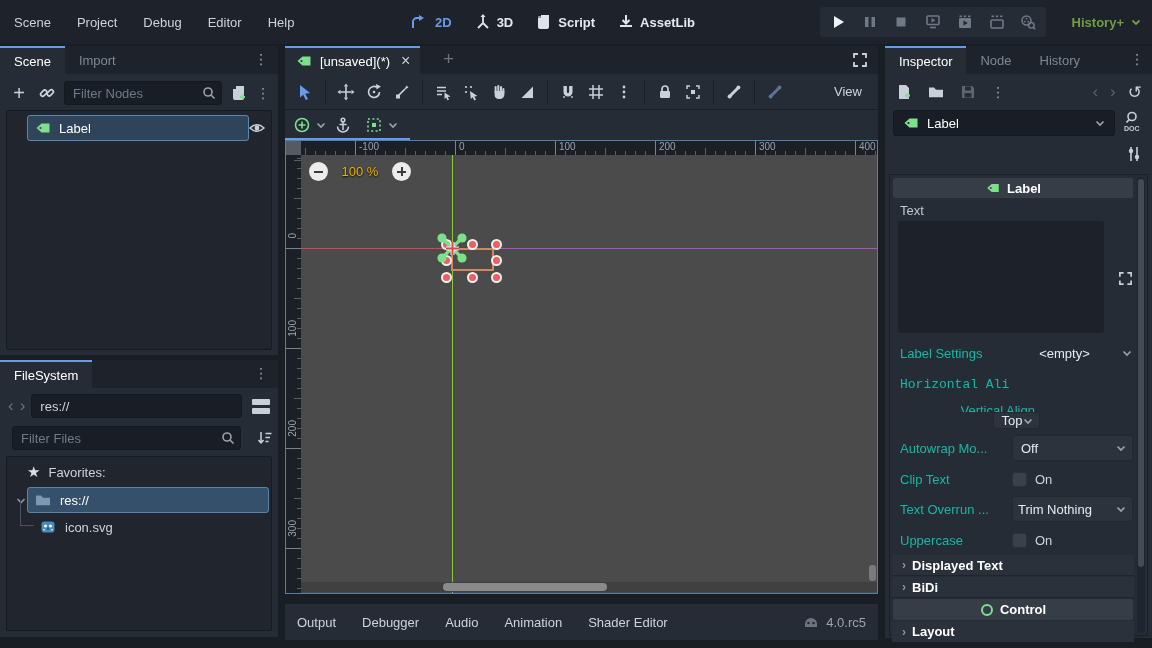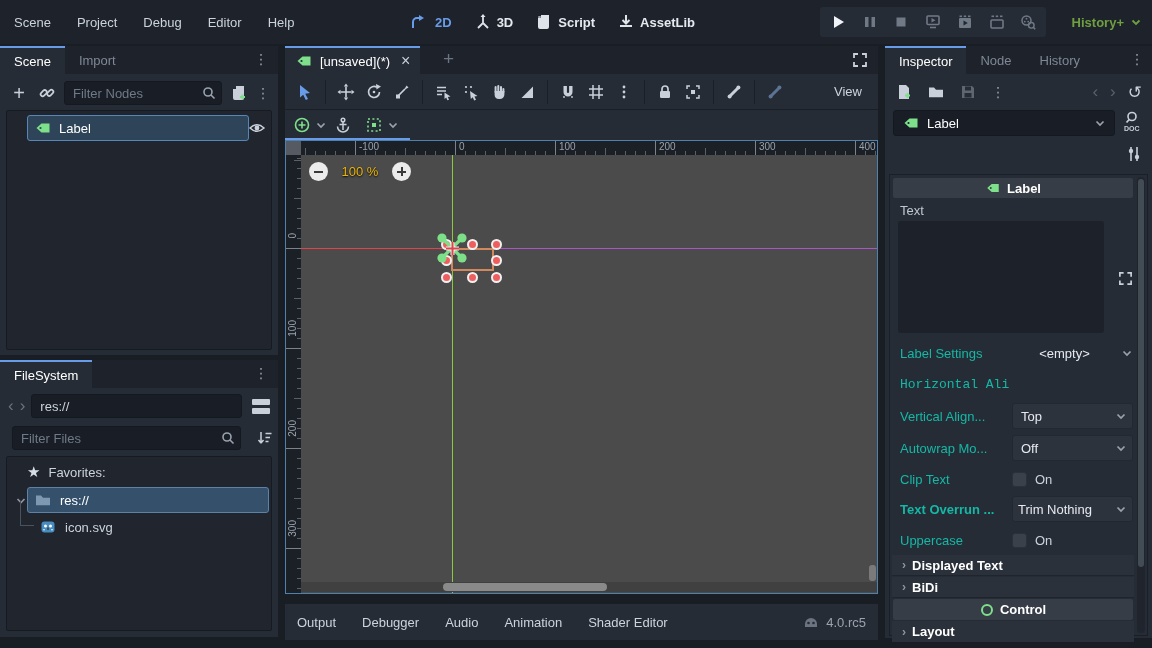--- a/index.html
+++ b/index.html
@@ -567,21 +567,21 @@
       <span style="flex:1;text-align:center;color:#e6eaf0;">&lt;empty&gt;</span>
       <svg class="chev" viewBox="0 0 12 12">
           <path d="M2.5 4.5 L6 8 L9.5 4.5" stroke="#9aa2ad" stroke-width="1.7" fill="none"></path>
         </svg>
     </div>
 
     <div class="row" style="position:absolute;left:10px;top:196px;right:14px;height:26px;font-family:Liberation Mono, monospace;">
       <span class="droplabel" style="width:112px;">Horizontal Ali...</span>
     </div>
 
-    <div class="row" style="position:absolute;left:10px;top:228px;right:14px;height:26px;">
+    <div class="row" style="position:absolute;left:10px;top:228px;right:14px;height:26px;flex-direction:column;">
       <span class="droplabel" style="width:112px;">Vertical Align...</span>
       <span class="dropbox" style="flex:1;height:26px;">
         <span>Top</span>
         <svg class="chev" viewBox="0 0 12 12">
             <path d="M2.5 4.5 L6 8 L9.5 4.5" stroke="#9aa2ad" stroke-width="1.7" fill="none"></path>
           </svg>
       </span>
     </div>
 
     <div class="row" style="position:absolute;left:10px;top:260px;right:14px;height:26px;">
@@ -594,21 +594,21 @@
       </span>
     </div>
 
     <div class="row" style="position:absolute;left:10px;top:293px;right:14px;height:22px;">
       <span class="droplabel" style="width:112px;">Clip Text</span>
       <span class="checkbox"></span>
       <span style="margin-left:8px;color:#ccd3db;">On</span>
     </div>
 
     <div class="row" style="position:absolute;left:10px;top:321px;right:14px;height:26px;">
-      <span class="droplabel" style="width:112px;font-weight:bold;">Text Overrun ...</span>
+      <span class="droplabel" style="width:112px;">Text Overrun ...</span>
       <span class="dropbox" style="flex:1;height:26px;padding-left:5px;">
         <span>Trim Nothing</span>
         <svg class="chev" viewBox="0 0 12 12">
             <path d="M2.5 4.5 L6 8 L9.5 4.5" stroke="#9aa2ad" stroke-width="1.7" fill="none"></path>
           </svg>
       </span>
     </div>
 
     <div class="row" style="position:absolute;left:10px;top:354px;right:14px;height:22px;">
       <span class="droplabel" style="width:112px;">Uppercase</span>

